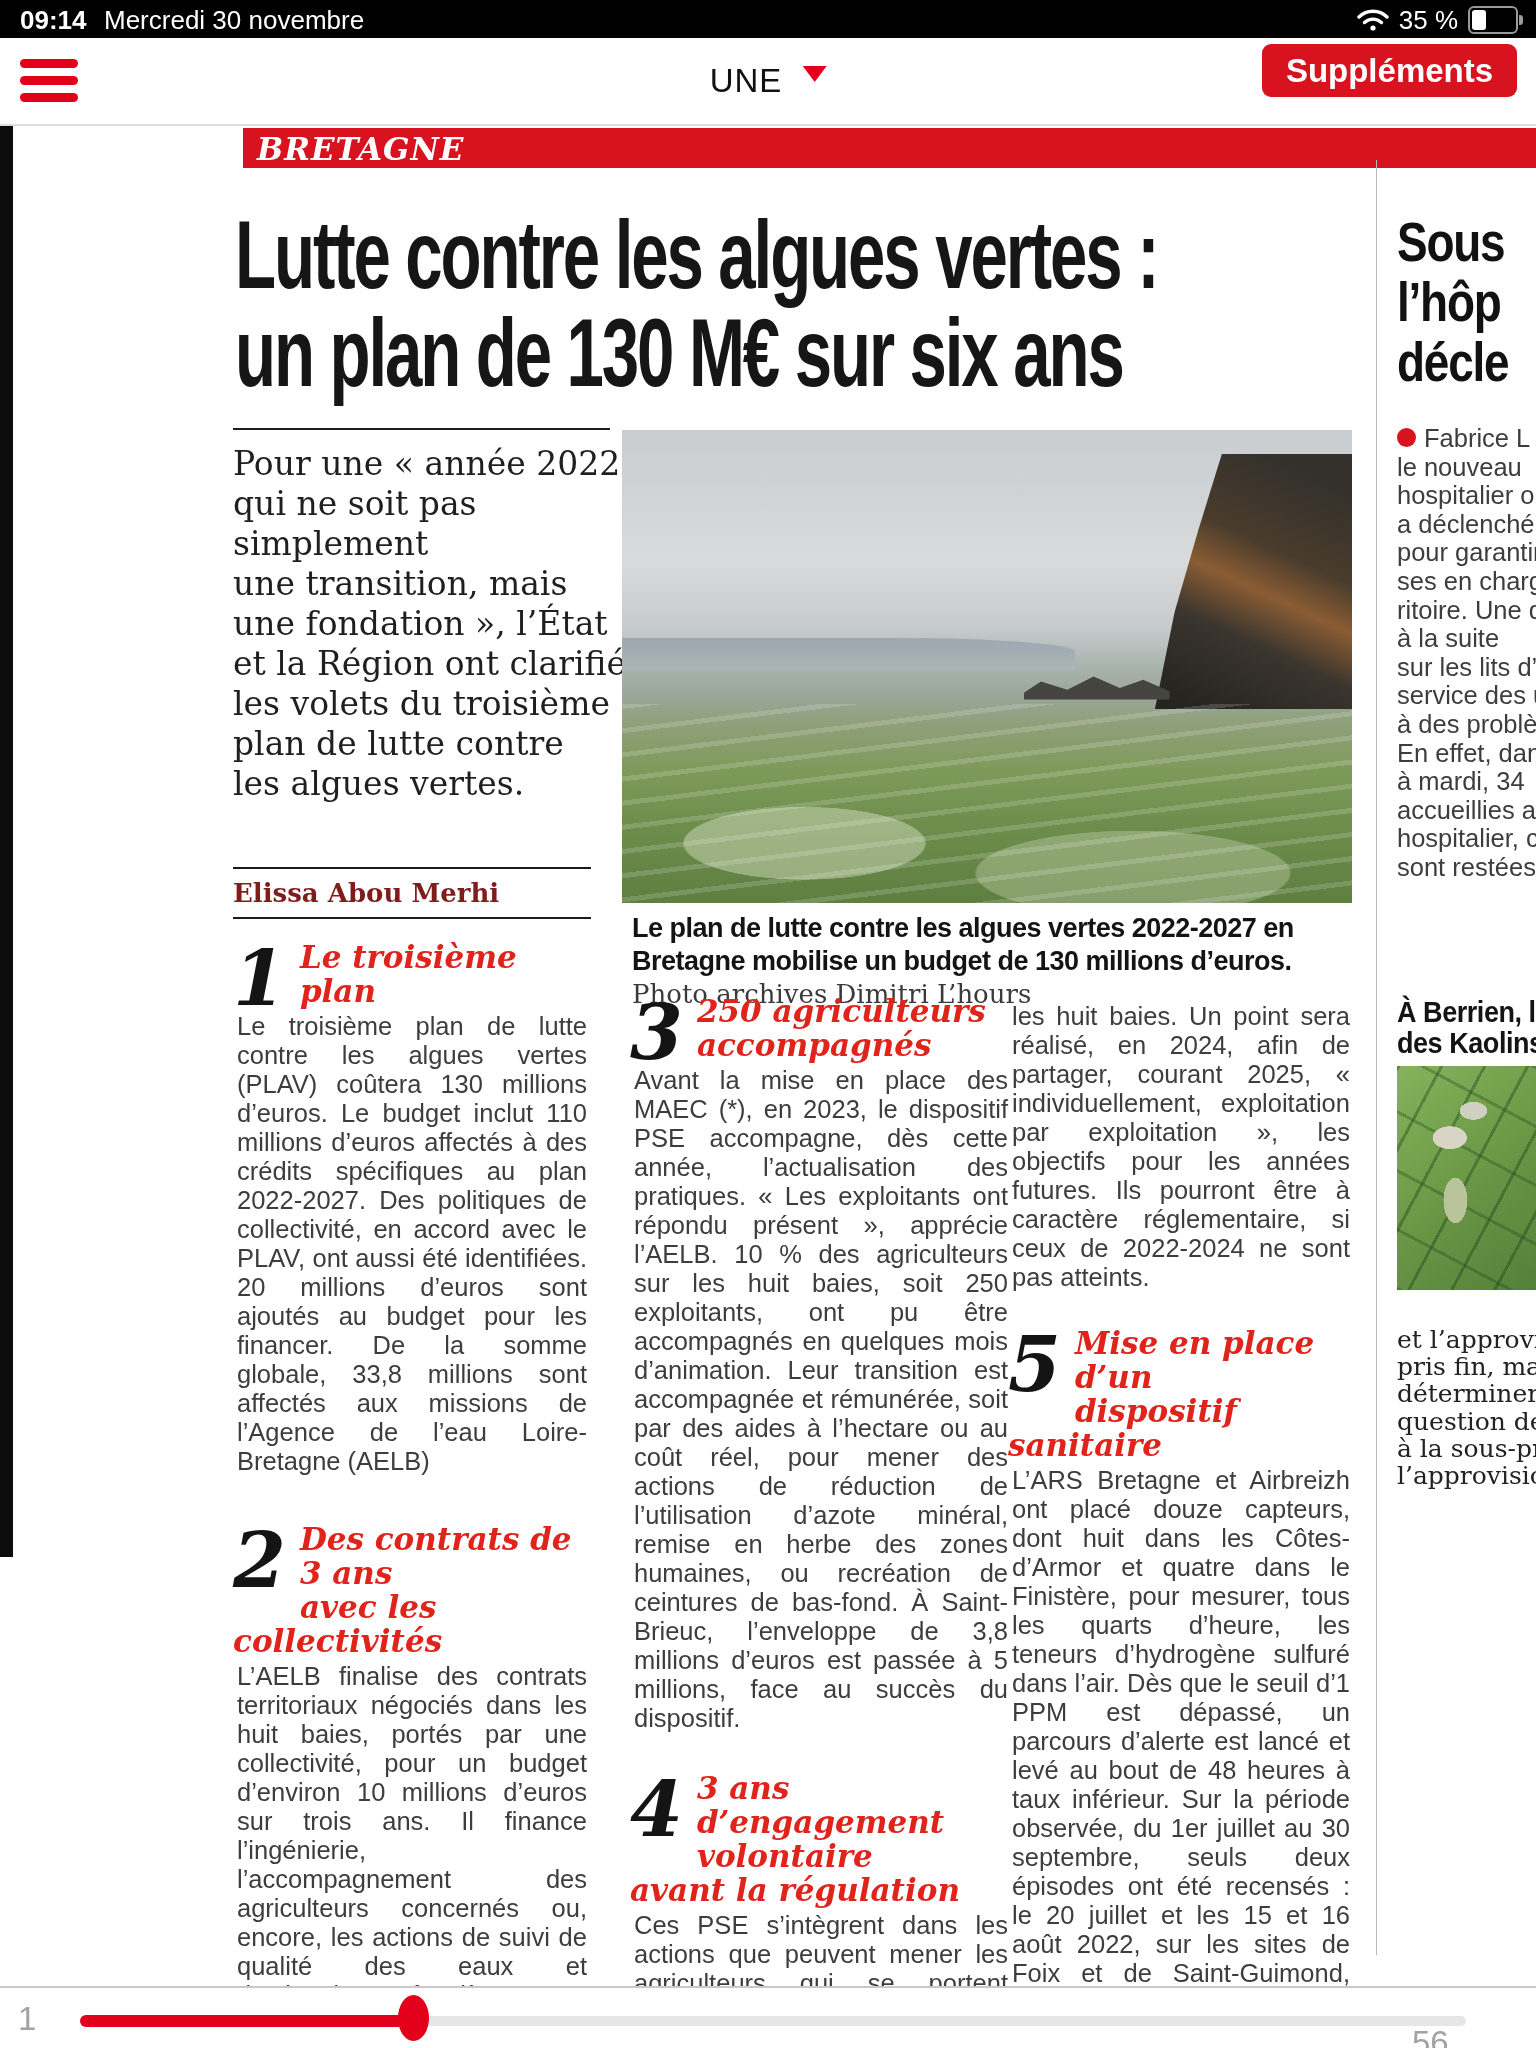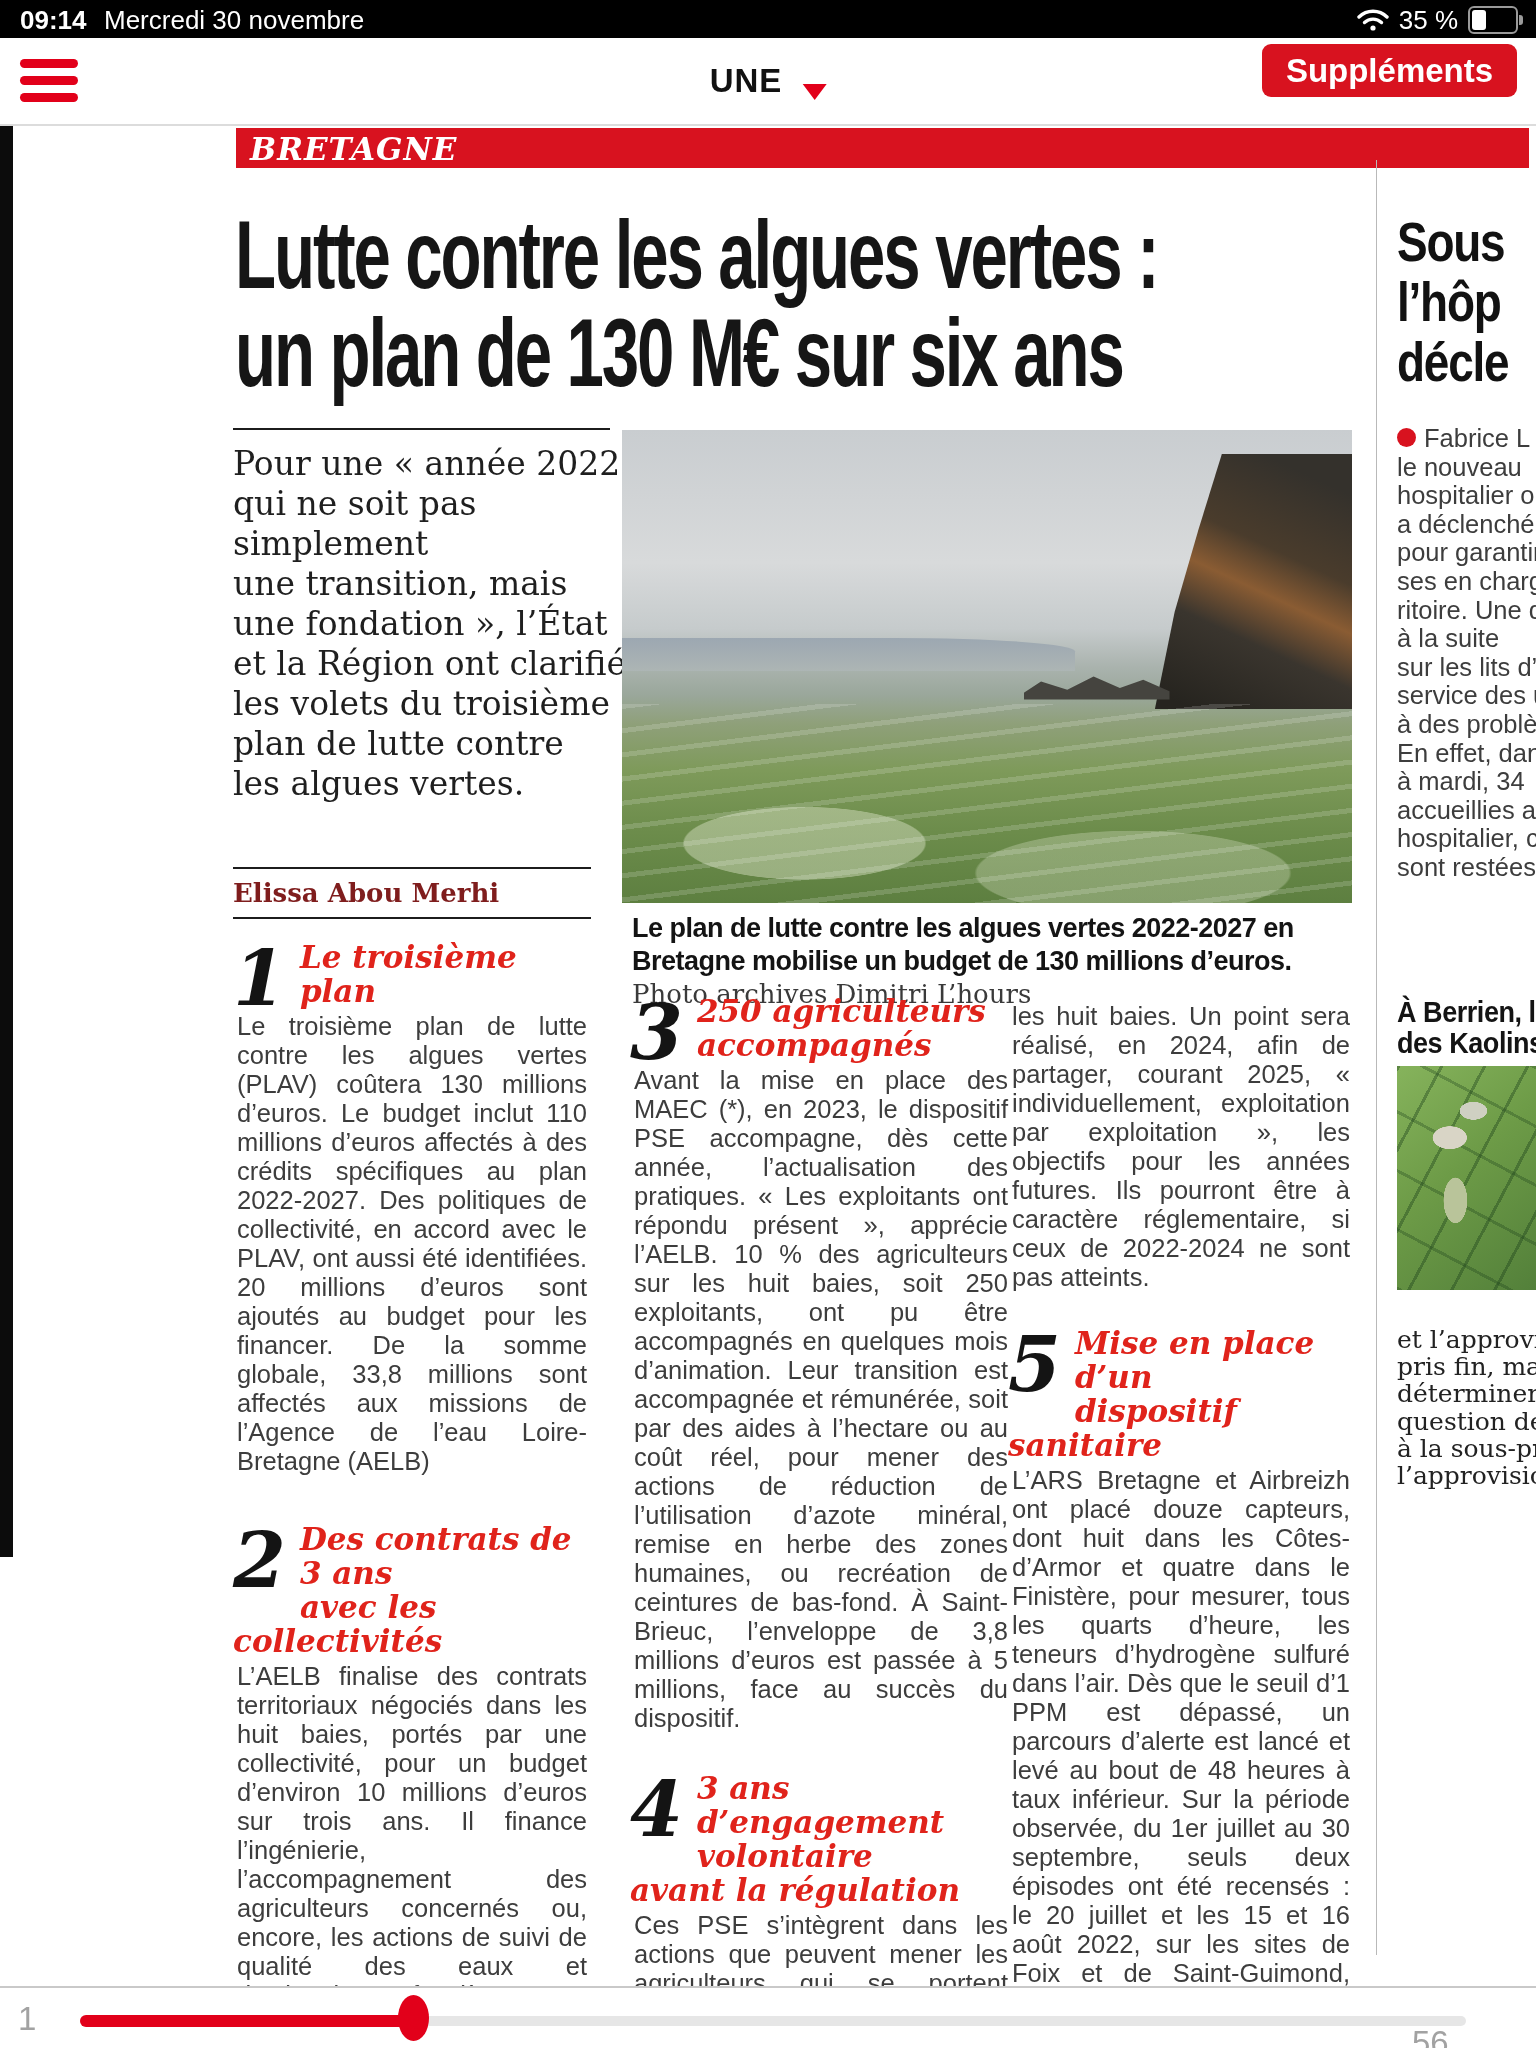--- a/index.html
+++ b/index.html
@@ -14,31 +14,31 @@
   #statusbar .right{position:absolute;right:18px;top:0;height:40px;display:flex;align-items:center;gap:10px;}
   #statusbar .batt-pct{font-size:26px;}
   .batt{width:46px;height:24px;border:2px solid #9a9a9a;border-radius:6px;position:relative;}
   .batt .fill{position:absolute;left:2px;top:2px;bottom:2px;width:14px;background:#fff;border-radius:3px;}
   .batt .nub{position:absolute;right:-7px;top:7px;width:4px;height:10px;background:#9a9a9a;border-radius:0 3px 3px 0;}
 
   
   #navbar{left:0;top:38px;width:1536px;height:86px;background:#fff;border-bottom:2px solid #dcdcdc;}
   #burger{position:absolute;left:20px;top:21px;width:58px;height:44px;cursor:pointer;}
   #burger span{display:block;width:58px;height:9px;border-radius:5px;background:#e2001a;margin-bottom:8px;}
-  #une{position:absolute;left:50%;transform:translateX(-50%);top:24px;font-size:33px;font-weight:700;
-       letter-spacing:1px;color:#111;display:flex;align-items:flex-end;gap:20px;cursor:pointer;}
+  #une{position:absolute;left:50%;transform:translateX(-50%);top:24px;font-size:33px;font-weight:400;
+       letter-spacing:1px;color:#111;display:flex;align-items:flex-start;gap:20px;cursor:pointer;}
   #une .tri{width:0;height:0;border-left:12px solid transparent;border-right:12px solid transparent;
        border-top:16px solid #e2001a;margin-top:4px;}
   #btn-supp{position:absolute;left:1262px;top:6px;width:255px;height:53px;background:#d8121f;border-radius:9px;
        color:#fff;font-size:33px;font-weight:700;display:flex;align-items:center;justify-content:center;}
 
   #page-edge{left:0;top:126px;width:13px;height:1431px;background:#0c0c0c;}
 
   
-  #kicker{left:236px;top:128px;width:1293px;height:40px;background:#d8121f;}
+  #kicker{left:243px;top:128px;width:1293px;height:40px;background:#d8121f;}
   #kicker span{display:inline-block;margin:3px 0 0 14px;color:#fff;font:italic 700 31px/36px "DejaVu Serif",serif;letter-spacing:1px;}
 
   
   #headline{left:235px;top:206px;width:1120px;color:#161616;}
   .hl-line{height:98px;white-space:nowrap;}
   .hl-line span{display:inline-block;font:700 96px/98px "Liberation Sans",sans-serif;letter-spacing:-3px;
        transform:scaleX(.70);transform-origin:0 50%;}
 
   
   #lede-rule{left:233px;top:428px;width:377px;height:2px;background:#1c1c1c;}

